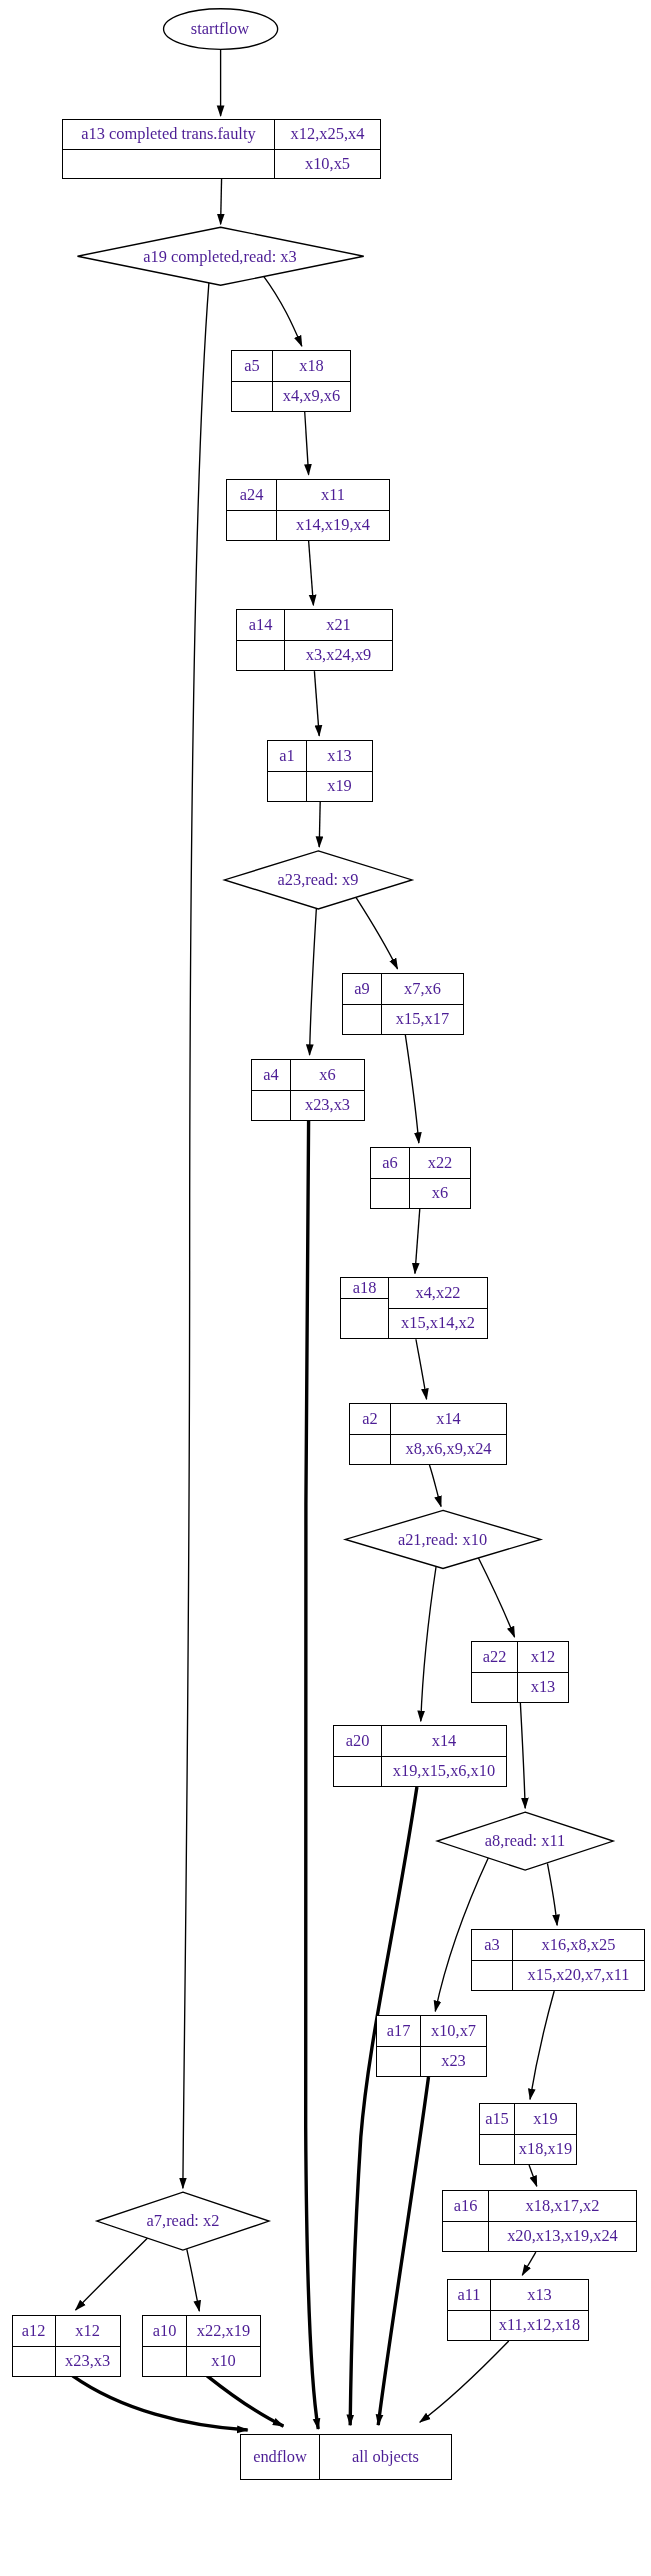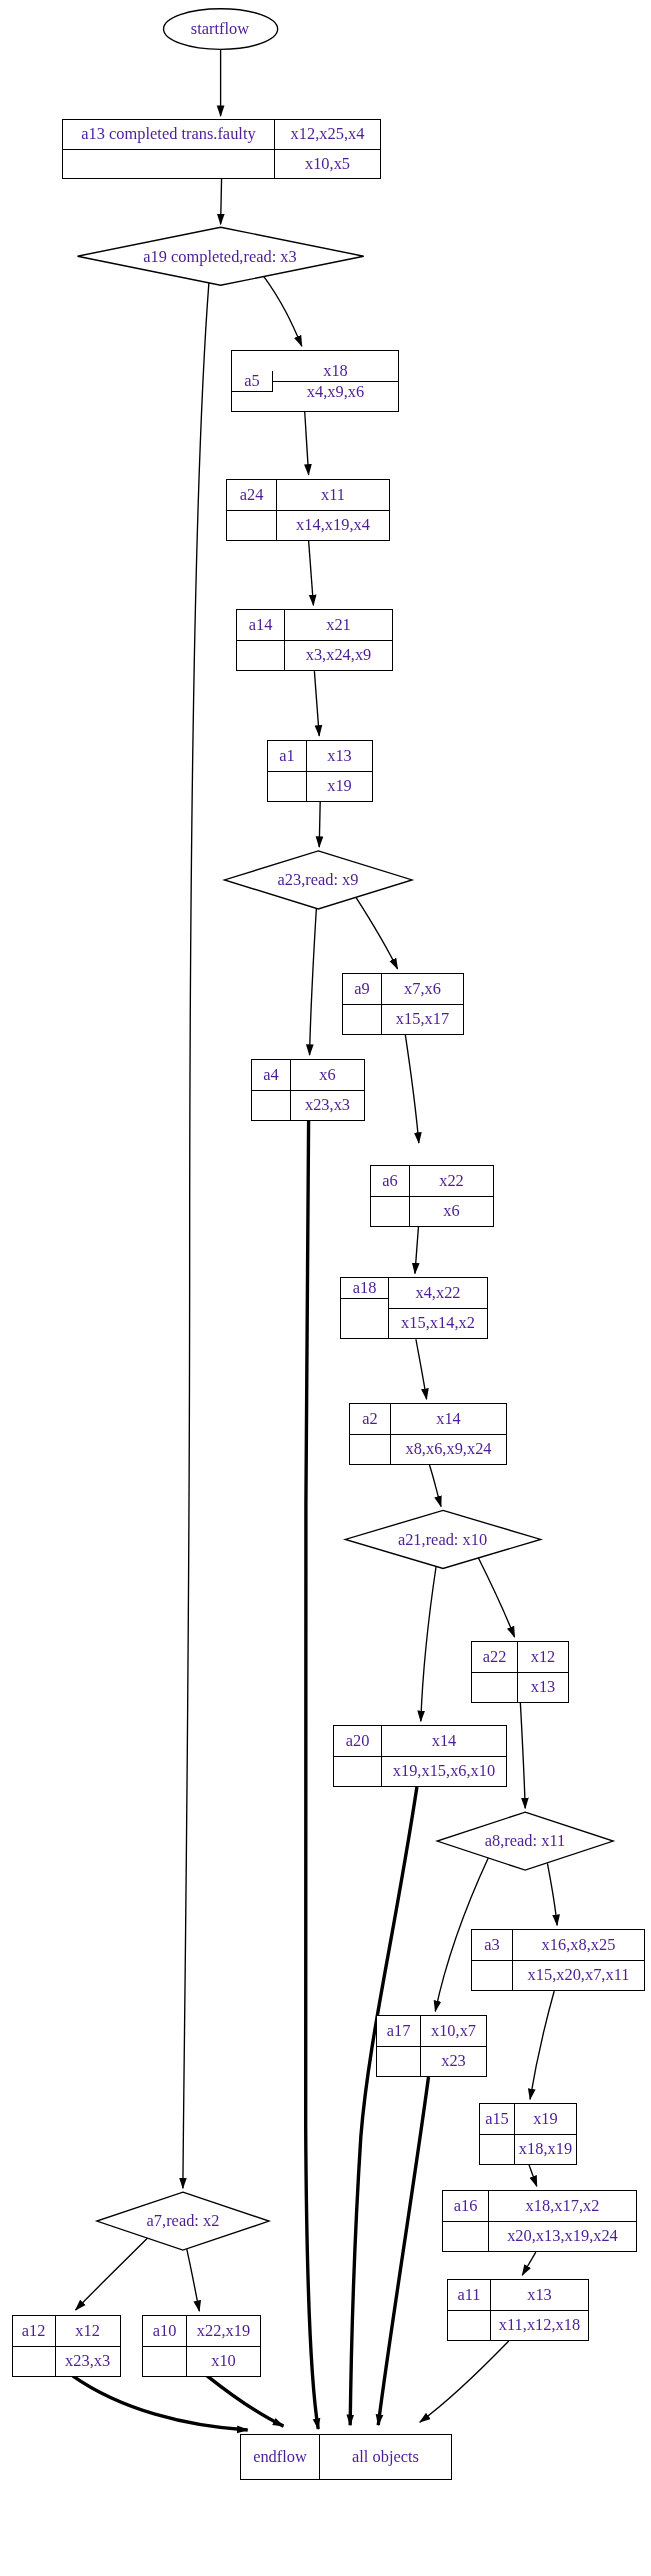--- a/index.html
+++ b/index.html
@@ -88,21 +88,21 @@
     <div class="acol namecol" style="width:212px;">
       <div class="cell">a13 completed trans.faulty</div>
       <div class="cell"></div>
     </div>
     <div class="acol valcol">
       <div class="cell">x12,x25,x4</div>
       <div class="cell">x10,x5</div>
     </div>
   </div>
 
-  <div class="action" style="left:231px;top:350px;width:168px;height:62px;align-items:center;">
+  <div class="action" style="left:231px;top:350px;width:120px;height:62px;">
     <div class="acol namecol" style="width:41px;">
       <div class="cell">a5</div>
       <div class="cell"></div>
     </div>
     <div class="acol valcol">
       <div class="cell">x18</div>
       <div class="cell">x4,x9,x6</div>
     </div>
   </div>
 
@@ -154,21 +154,21 @@
     <div class="acol namecol" style="width:39px;">
       <div class="cell">a4</div>
       <div class="cell"></div>
     </div>
     <div class="acol valcol">
       <div class="cell">x6</div>
       <div class="cell">x23,x3</div>
     </div>
   </div>
 
-  <div class="action" style="left:370px;top:1147px;width:124px;height:62px;margin-top:18px;">
+  <div class="action" style="left:370px;top:1147px;width:101px;height:62px;">
     <div class="acol namecol" style="width:39px;">
       <div class="cell">a6</div>
       <div class="cell"></div>
     </div>
     <div class="acol valcol">
       <div class="cell">x22</div>
       <div class="cell">x6</div>
     </div>
   </div>
 

